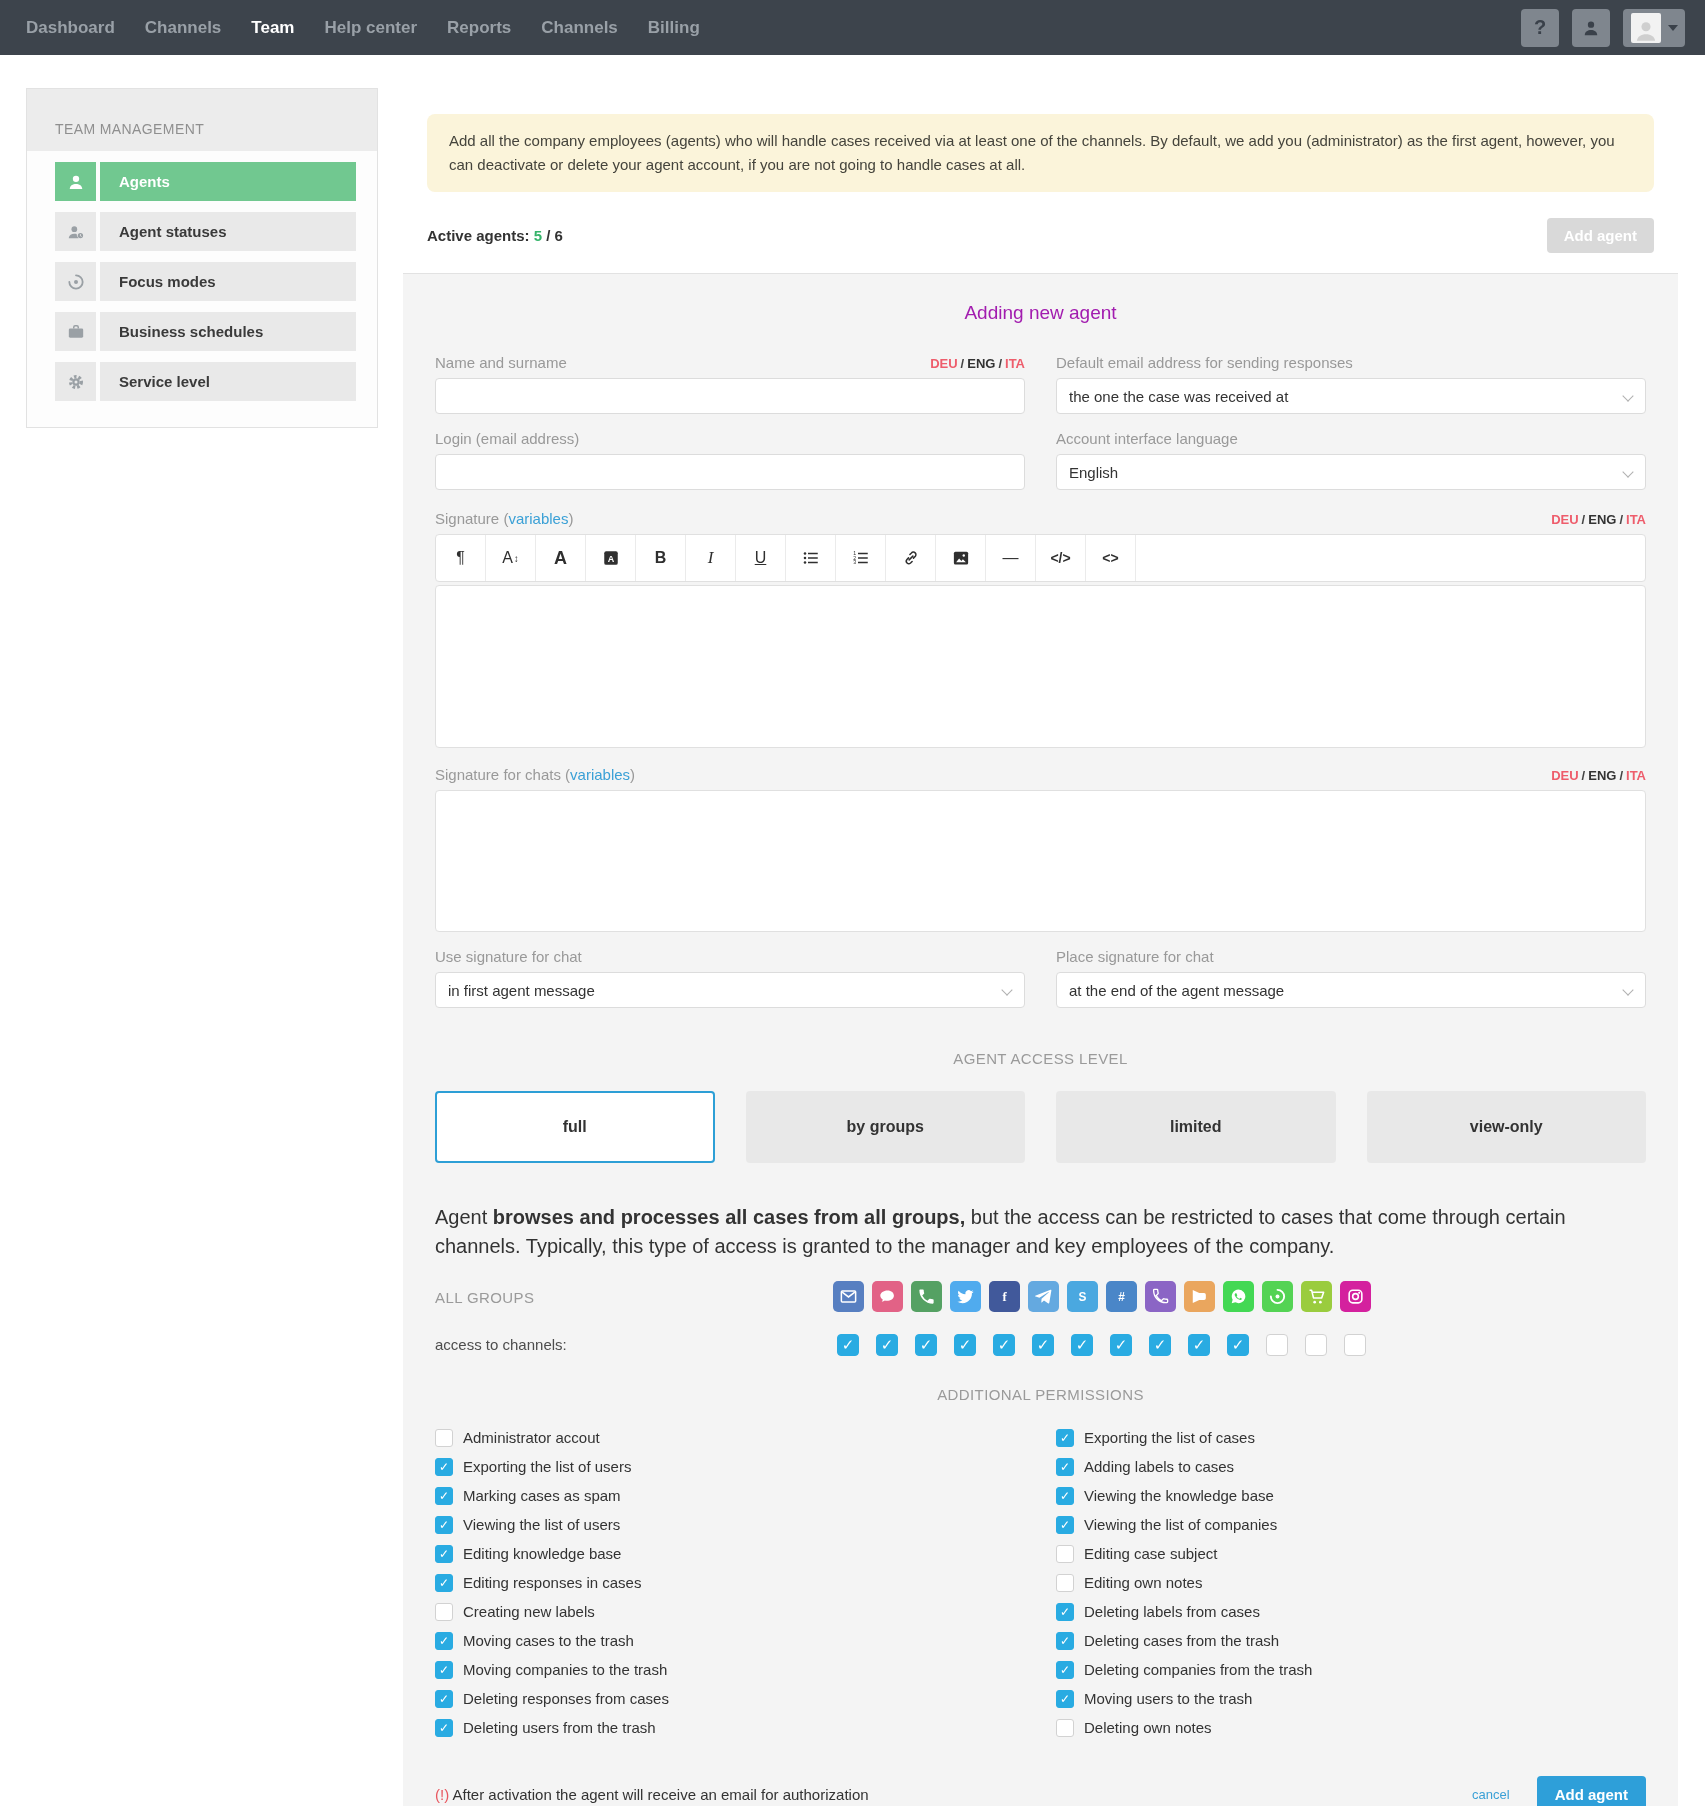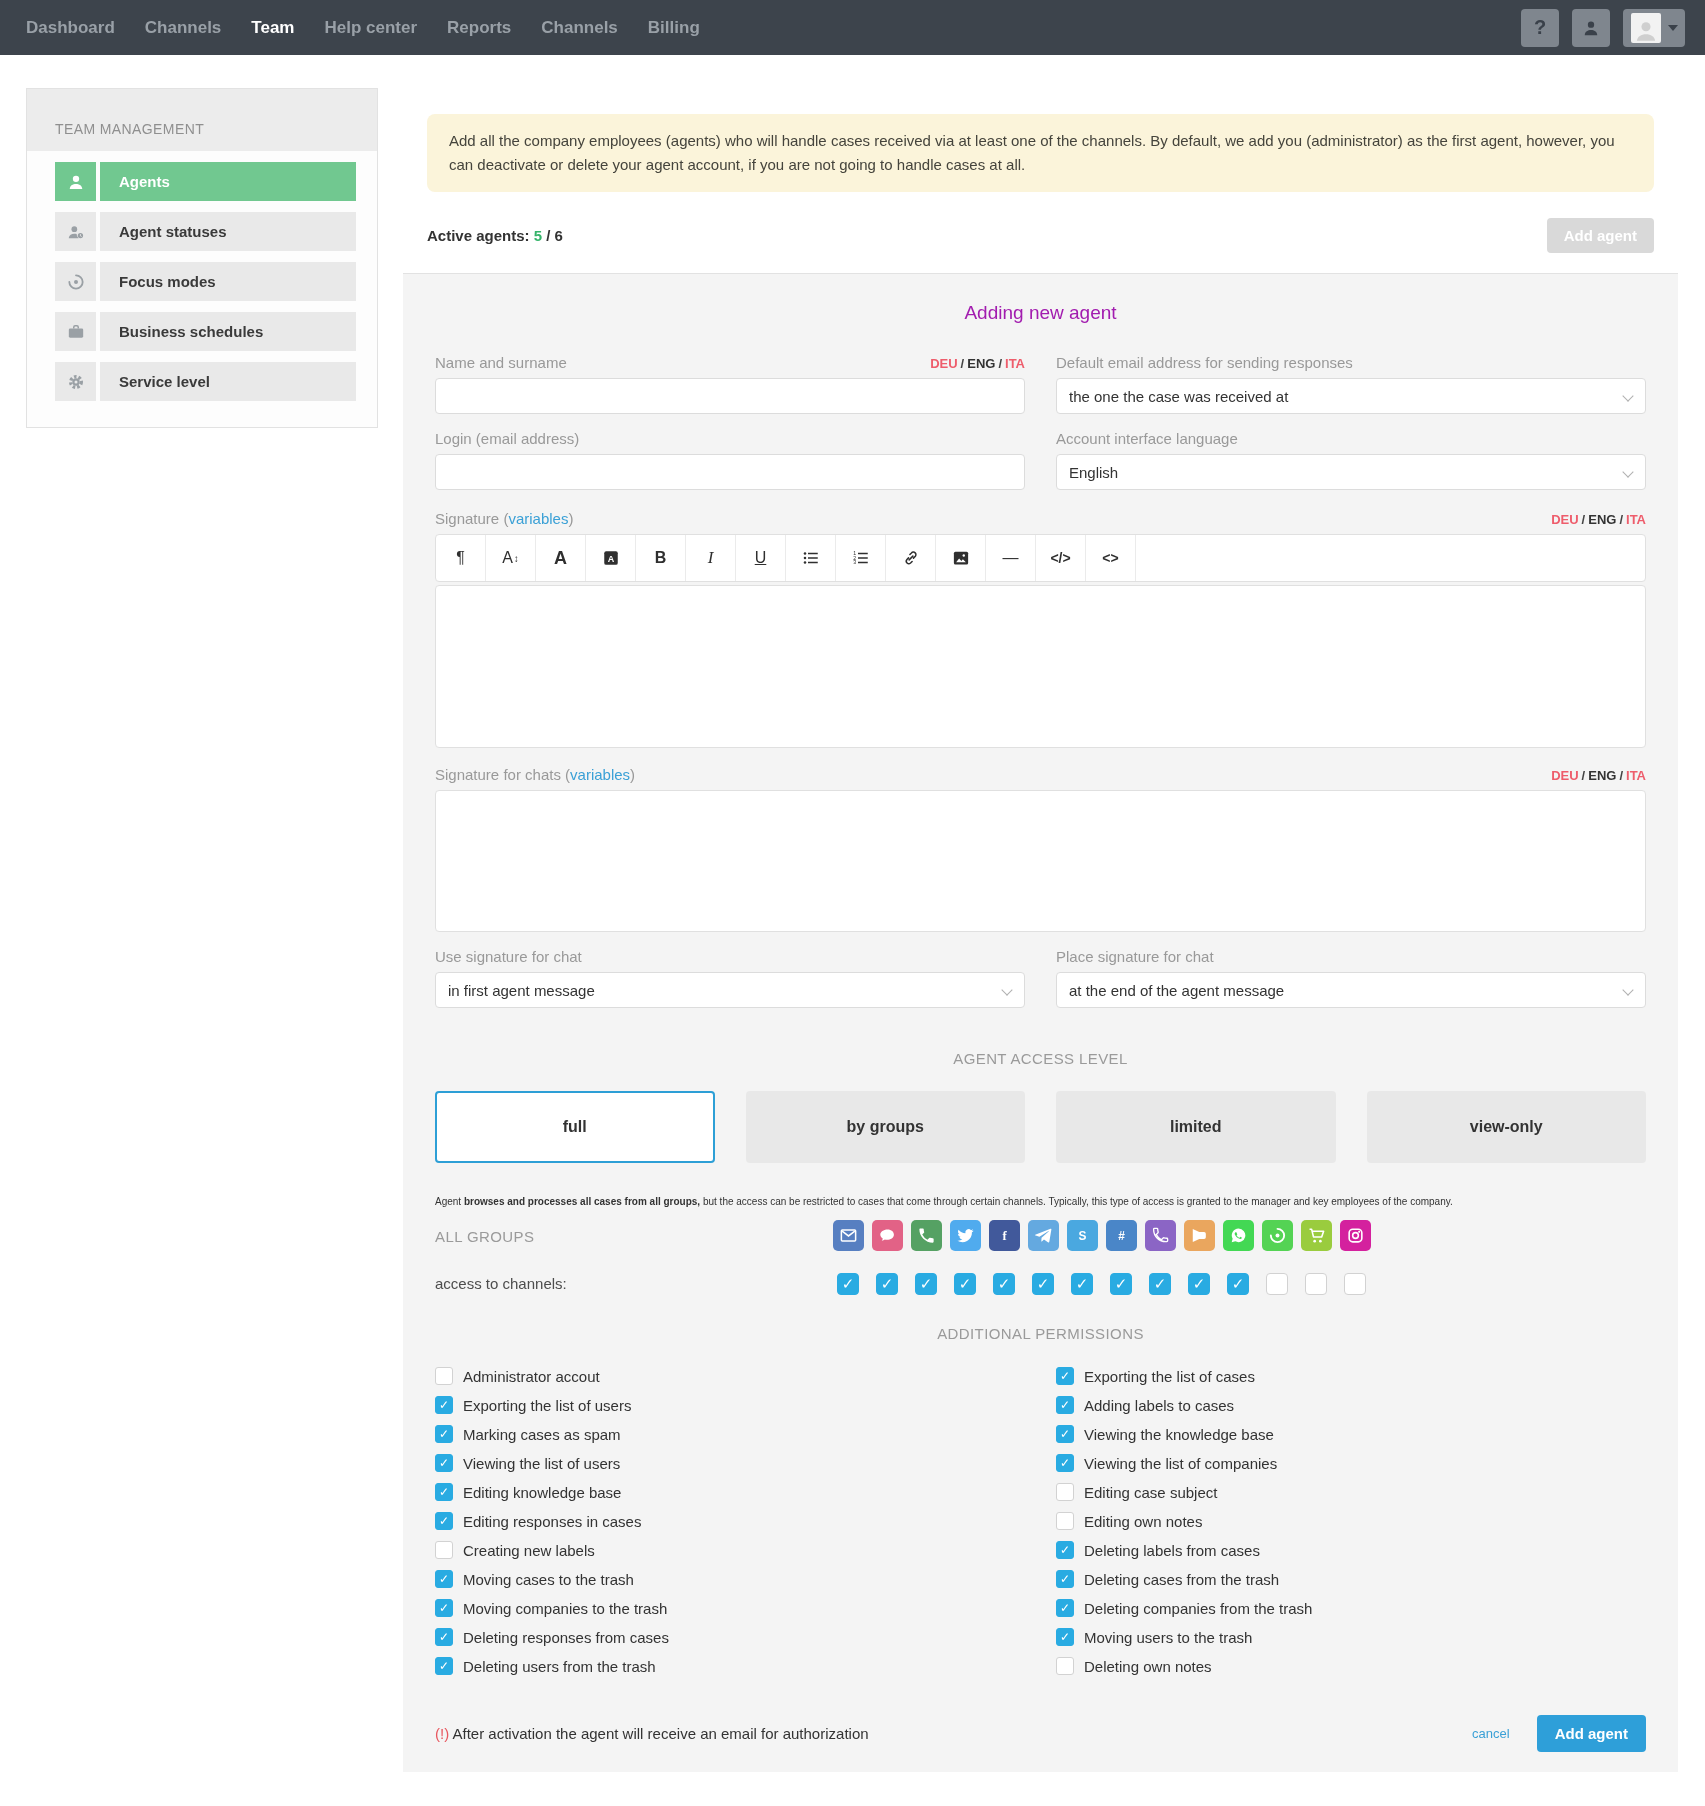--- a/index.html
+++ b/index.html
@@ -62,21 +62,21 @@
   .tbtn i{font-family:"Liberation Serif",serif;font-size:17px;}
   textarea.bigbox{display:block;width:100%;height:163px;background:#fff;border:1px solid #e0e0e0;border-radius:4px;
         margin-bottom:18px;resize:none;font-family:"Liberation Sans",sans-serif;font-size:15px;padding:10px;}
   textarea.chatbox{height:142px;}
 
   .h-sec{text-align:center;font-size:15px;color:#9a9a9a;margin:26px 0 24px;letter-spacing:.4px;}
   .acc-grid{display:grid;grid-template-columns:repeat(4,1fr);column-gap:31px;}
   .acc{height:72px;border-radius:4px;background:#e8e8e8;display:flex;align-items:center;justify-content:center;
        font-size:16px;font-weight:bold;color:#333;cursor:pointer;border:none;font-family:"Liberation Sans",sans-serif;}
   .acc.on{background:#fff;border:2px solid #2d9fd6;}
-  .desc{margin-top:32px;font-size:10px;color:#333;line-height:1.45;}
+  .desc{margin-top:40px;font-size:20px;color:#333;line-height:1.45;}
 
   .grp-row{position:relative;height:31px;}
   .grp-lbl{position:absolute;left:0;top:8px;font-size:15px;color:#9a9a9a;letter-spacing:.4px;}
   .icons{display:flex;gap:8px;margin-left:398px;}
   .chan{width:31px;height:31px;border-radius:5px;display:flex;align-items:center;justify-content:center;}
   .grp-row2{position:relative;margin-top:22px;height:22px;}
   .grp-lbl2{position:absolute;left:0;top:2px;font-size:15px;color:#4d4d4d;}
   .cbs{display:flex;gap:17px;margin-left:402px;}
 
   .ck{width:18px;height:18px;border-radius:3px;background:#fff;border:1px solid #d2d2d2;

